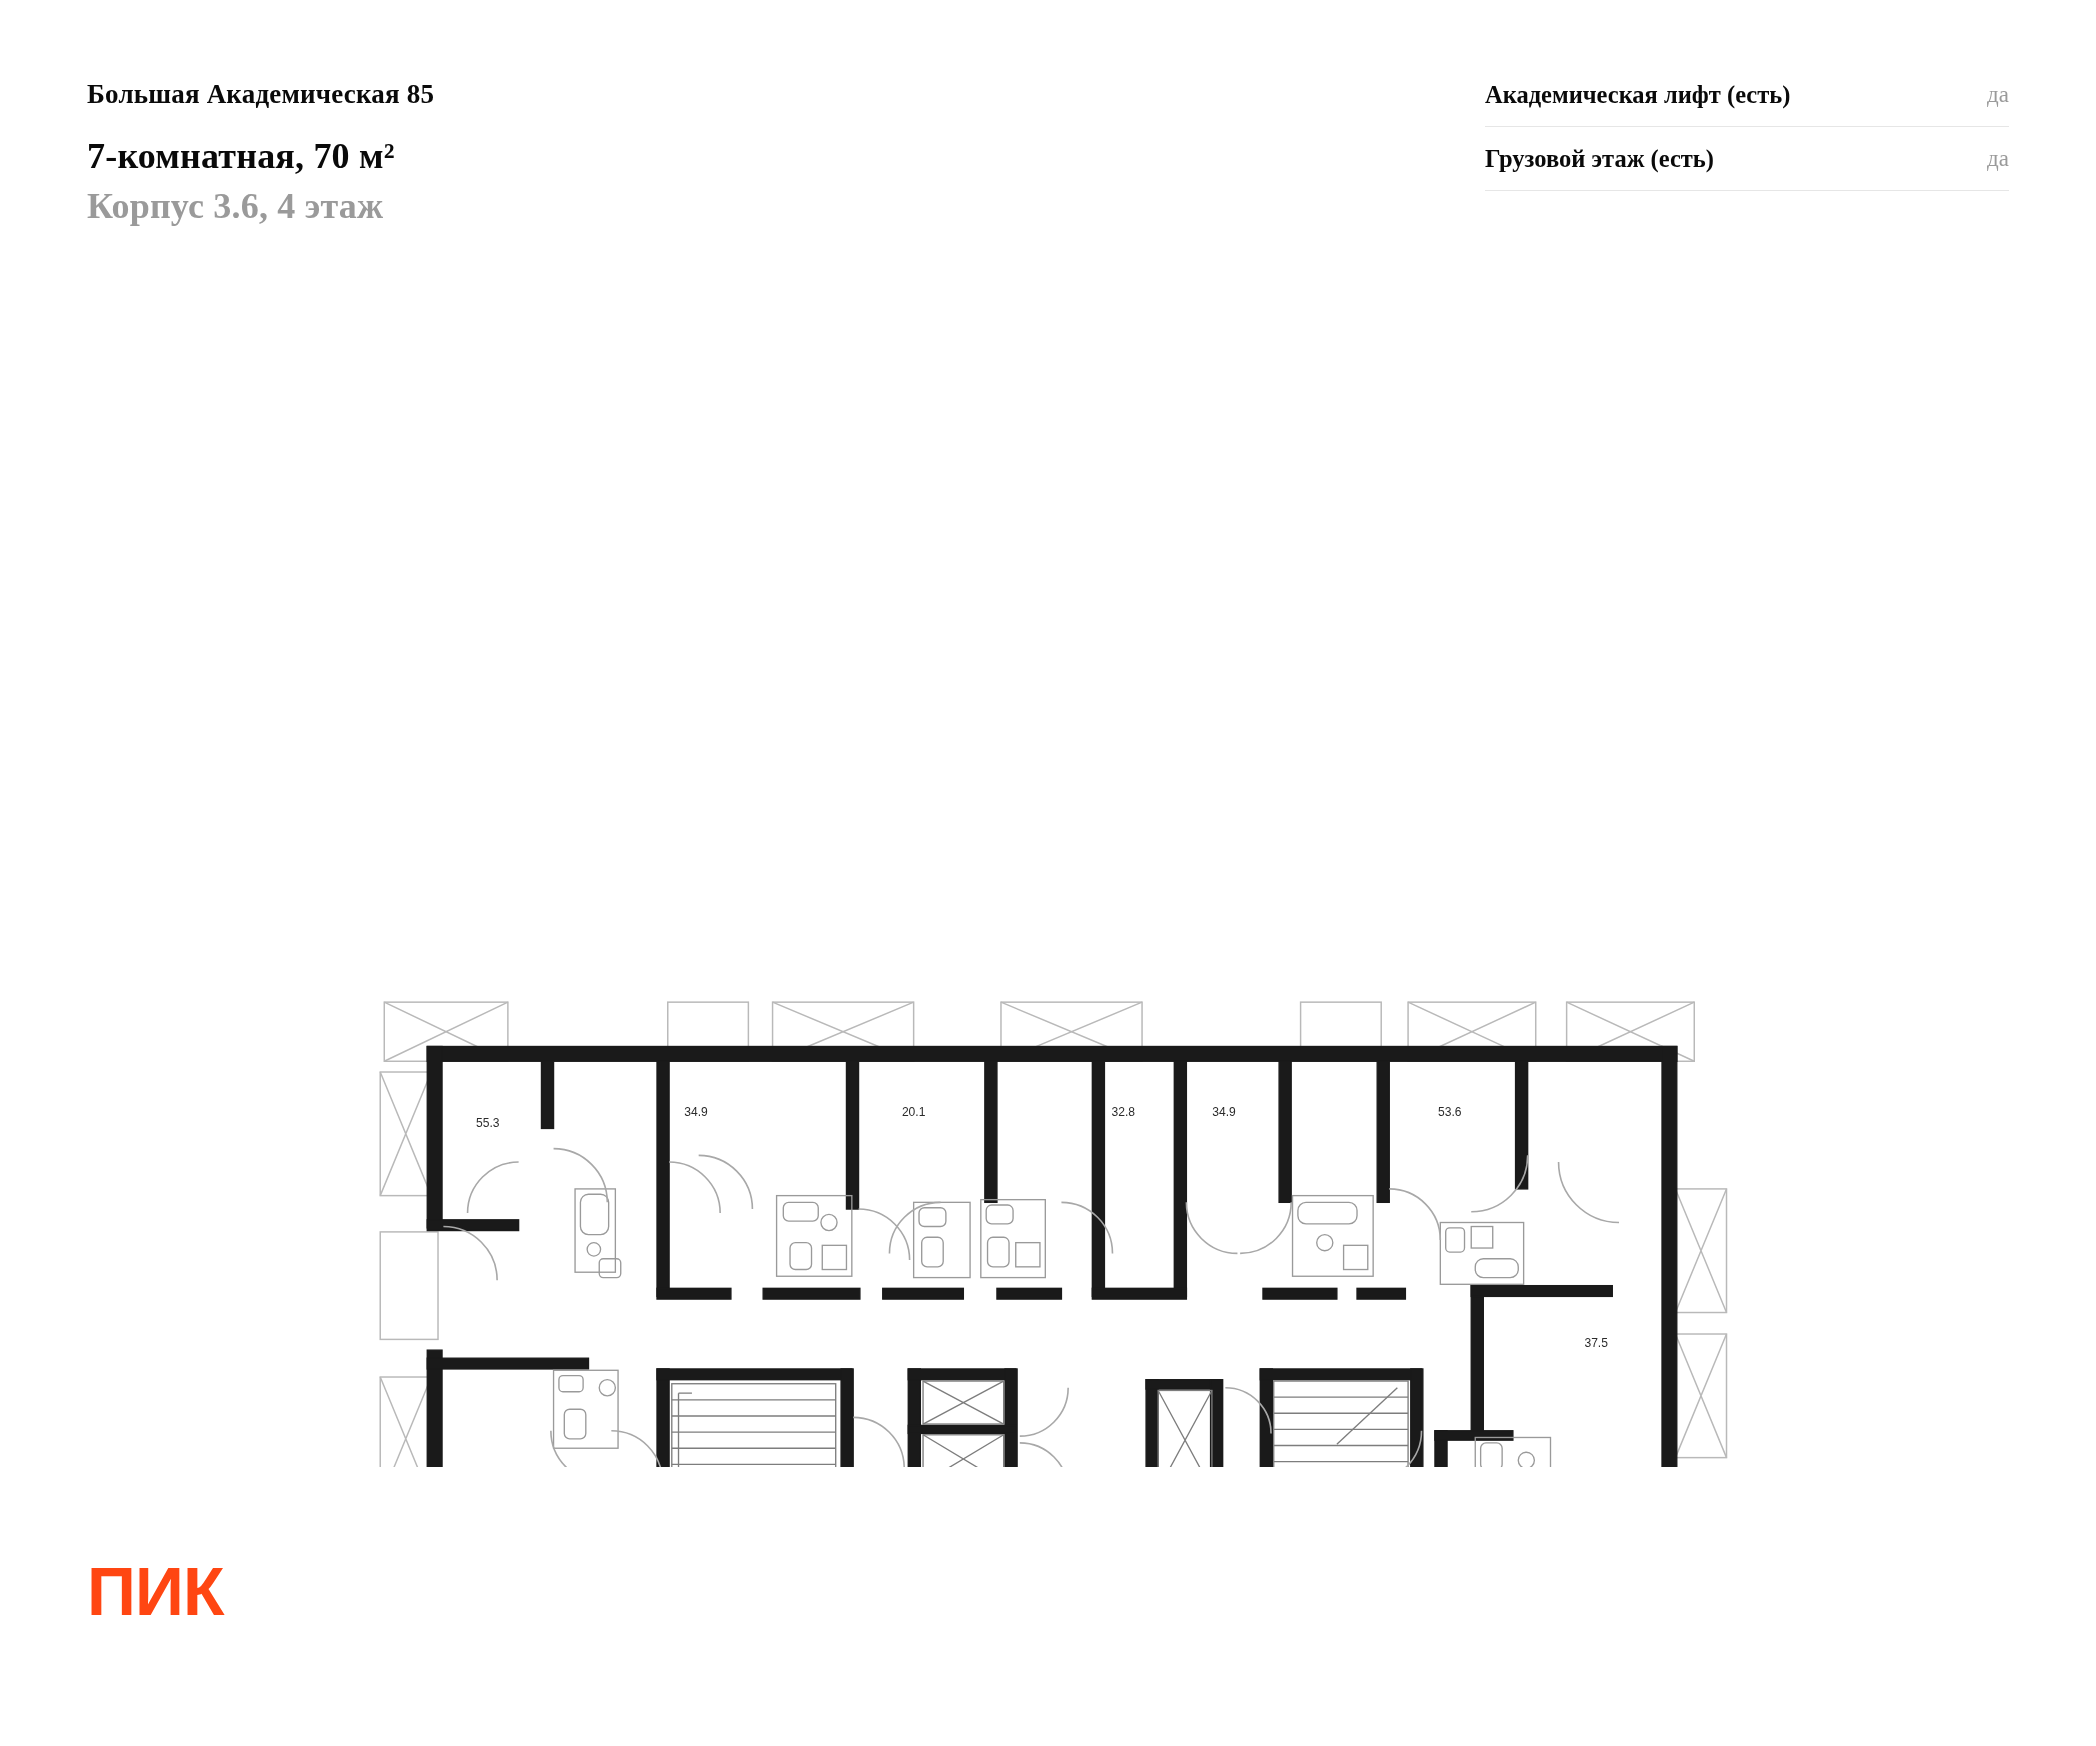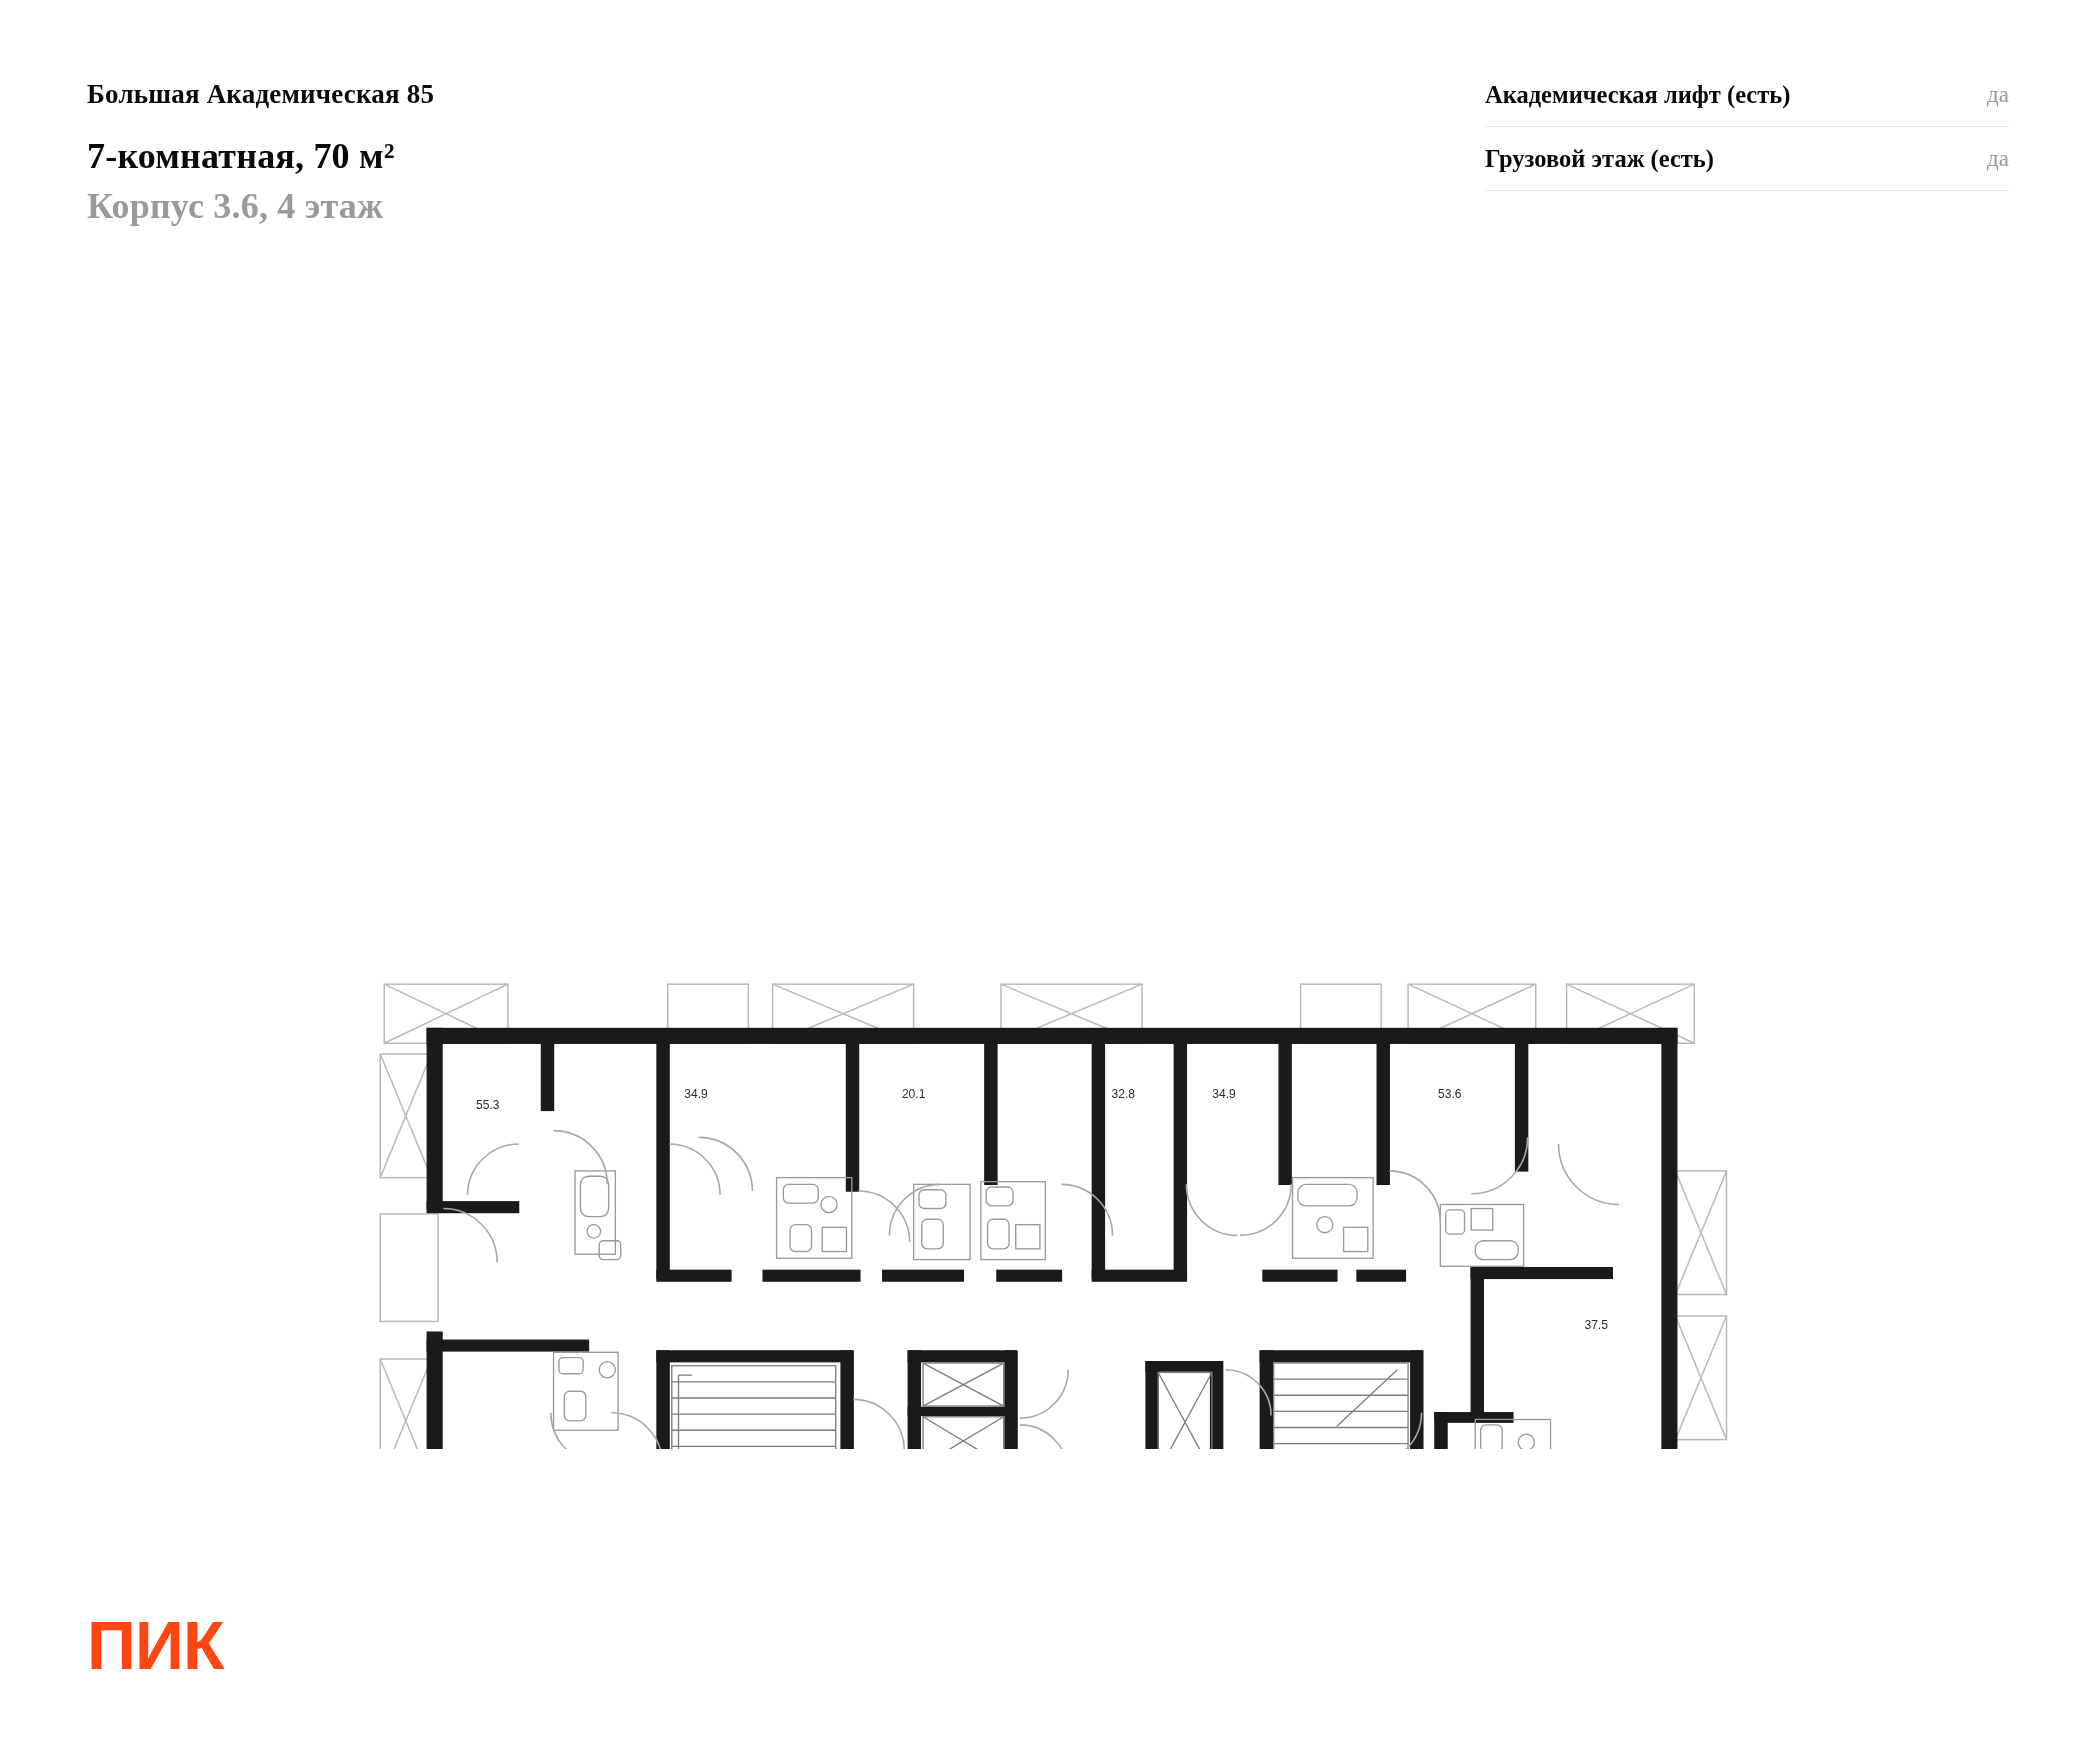--- a/index.html
+++ b/index.html
@@ -74,31 +74,31 @@
   .spec-value {
     font-size: 23px;
     color: #9a9a9a;
     text-align: center;
   }
 
   
   .plan-wrap {
     position: absolute;
     left: 0;
-    top: 436px;
+    top: 454px;
     width: 2096px;
     height: 1013px;
   }
   .plan-wrap svg { display: block; margin: 0 auto; }
 
   
   .logo {
     position: absolute;
     left: 87px;
-    top: 1611px;
+    top: 1557px;
     font-size: 68px;
     font-weight: bold;
     color: #FF4612;
     letter-spacing: -0.9px;
     line-height: 1;
   }
 </style>
 </head>
 <body>
 

